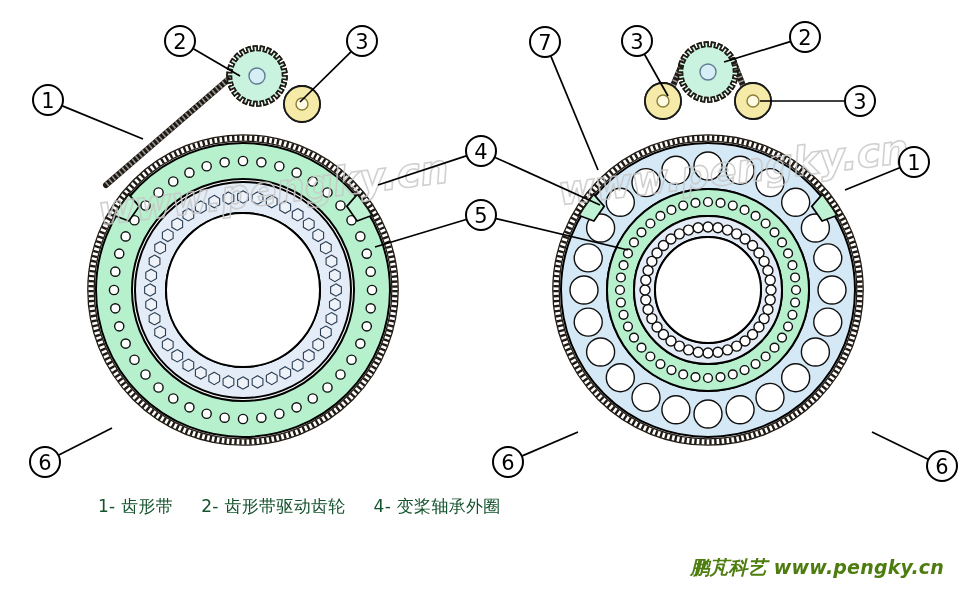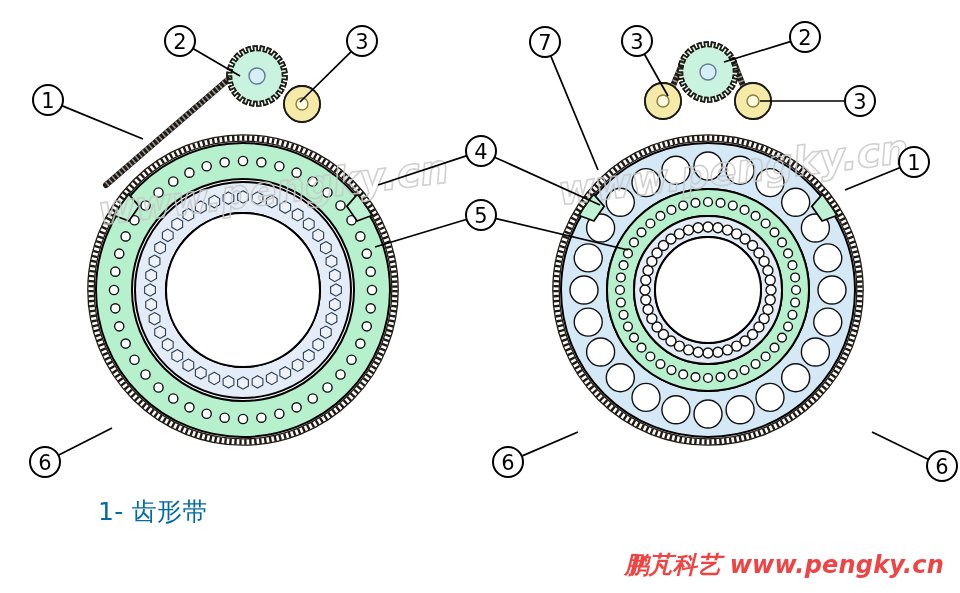--- a/index.html
+++ b/index.html
@@ -20,33 +20,33 @@
     box-sizing:border-box;
   }
   .legend-row{
     display:flex;
     align-items:baseline;
     padding-left:98px;
     height:44px;
     white-space:nowrap;
   }
   .legend-item{
-    font-size:25px;
-    color:#0369a1;
+    font-size:17px;
+    color:#14532d;
     font-family:"DejaVu Sans","Liberation Sans",sans-serif;
     letter-spacing:0.3px;
     margin-right:28px;
   }
   .wm-corner{
     position:absolute;
     right:16px;bottom:12px;
-    font-size:24px;
+    font-size:19px;
     font-style:italic;
     font-weight:bold;
-    color:#ef4444;
+    color:#4d7c0f;
     font-family:"DejaVu Sans","Liberation Sans",sans-serif;
     letter-spacing:0.2px;
   }
 </style>
 </head>
 <body>
 
 <div id="stage">
 
   <svg id="fig" viewBox="0 0 960 593">
@@ -366,17 +366,19 @@
         <text x="508" y="469.5" text-anchor="middle" font-size="21" font-family="&quot;DejaVu Sans&quot;,&quot;Liberation Sans&quot;,sans-serif" fill="#000">6</text>
         <line x1="928.06" y1="459.23" x2="872" y2="432" stroke="#000" stroke-width="1.7"></line>
         <circle cx="942" cy="466" r="15" fill="#ffffff" stroke="#000" stroke-width="2"></circle>
         <text x="942" y="473.5" text-anchor="middle" font-size="21" font-family="&quot;DejaVu Sans&quot;,&quot;Liberation Sans&quot;,sans-serif" fill="#000">6</text>
       </g>
   </svg>
 
   <div class="legend">
     <div class="legend-row" id="legend-row-0">
         <span class="legend-item"><span>1- </span><span>齿形带</span></span>
+        <span class="legend-item"><span>2- </span><span>齿形带驱动齿轮</span></span>
+        <span class="legend-item"><span>4- </span><span>变桨轴承外圈</span></span>
       </div>
   </div>
 
   <div class="wm-corner">鹏芃科艺 www.pengky.cn</div>
 </div>
 
 </body></html>

